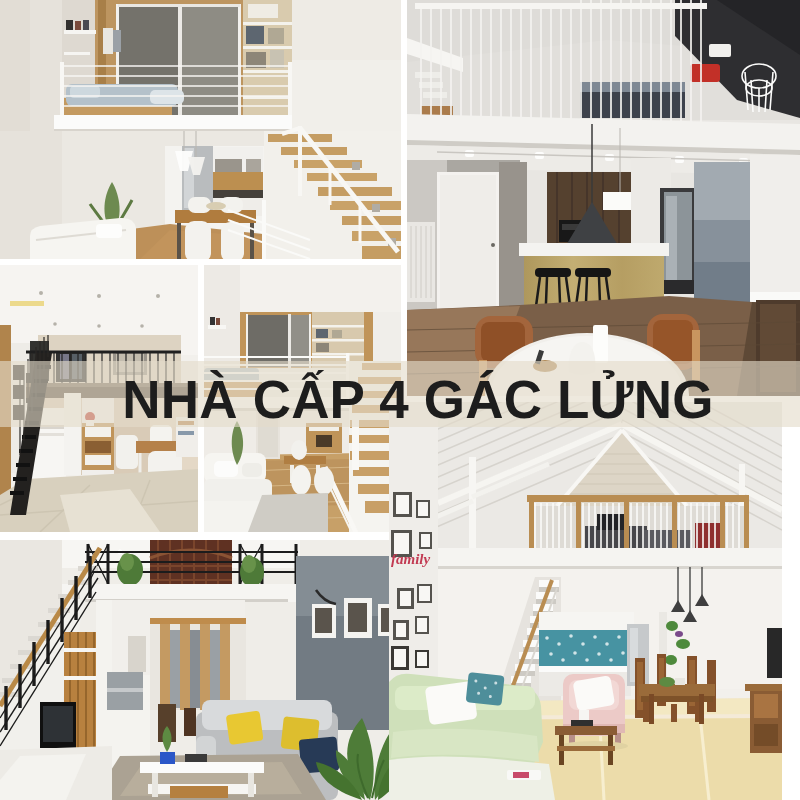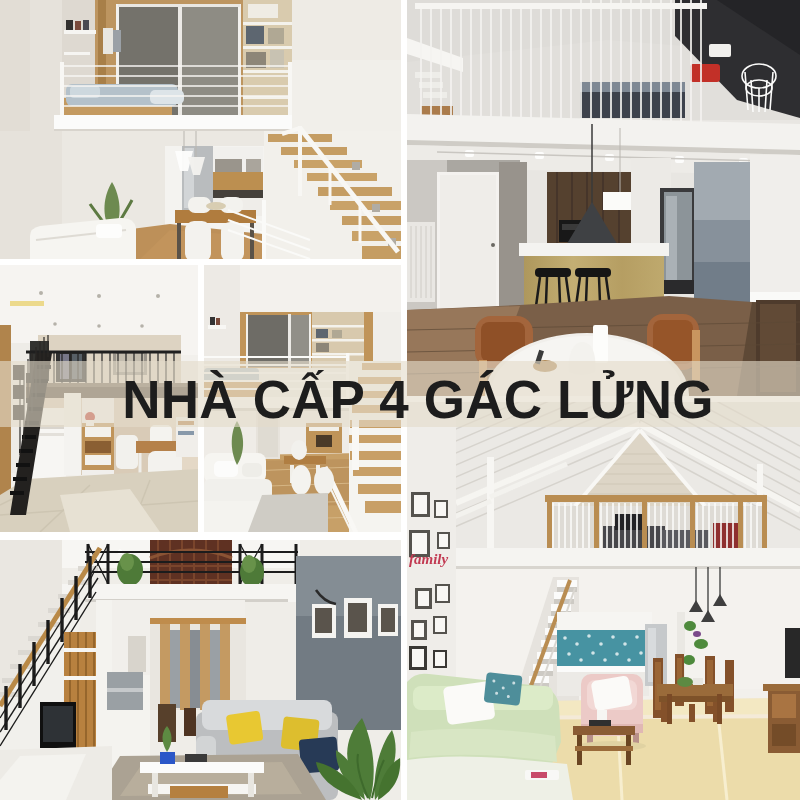--- a/index.html
+++ b/index.html
@@ -671,21 +671,21 @@
 <rect x="170" y="246" width="58" height="12" fill="#b5803f"></rect>
 <rect x="152" y="233" width="6" height="24" fill="#e8e6e0"></rect>
 <rect x="248" y="233" width="6" height="24" fill="#e8e6e0"></rect>
 <rect x="160" y="212" width="15" height="12" fill="#2b57c8"></rect>
 <path d="M167 212 C160 200 162 192 167 186 C172 192 174 202 167 212" fill="#5d8a42"></path>
 <rect x="185" y="214" width="22" height="8" fill="#3a3a3a"></rect>
 
 <polygon points="0,210 112,206 112,260 0,260" fill="#edebe6"></polygon>
 <polygon points="20,216 86,214 66,260 0,260 0,240" fill="#f4f3ef"></polygon>
 </svg></div>
-<div class="ph" id="p6" style="left:407px;top:402px;width:393px;height:398px"><svg width="393" height="398" viewBox="0 0 393 398">
+<div class="ph" id="p6" style="left:389px;top:402px;width:393px;height:398px"><svg width="393" height="398" viewBox="0 0 393 398">
 <rect width="393" height="398" fill="#f2f0ec"></rect>
 
 <rect x="0" y="0" width="393" height="170" fill="#ebe9e5"></rect>
 
 <g stroke="#d6d3cd" stroke-width="1.5">
 <line x1="0" y1="48" x2="233" y2="-52"></line>
           <line x1="0" y1="60" x2="233" y2="-40"></line>
           <line x1="0" y1="72" x2="233" y2="-28"></line>
           <line x1="0" y1="84" x2="233" y2="-16"></line>
           <line x1="0" y1="96" x2="233" y2="-4"></line>

